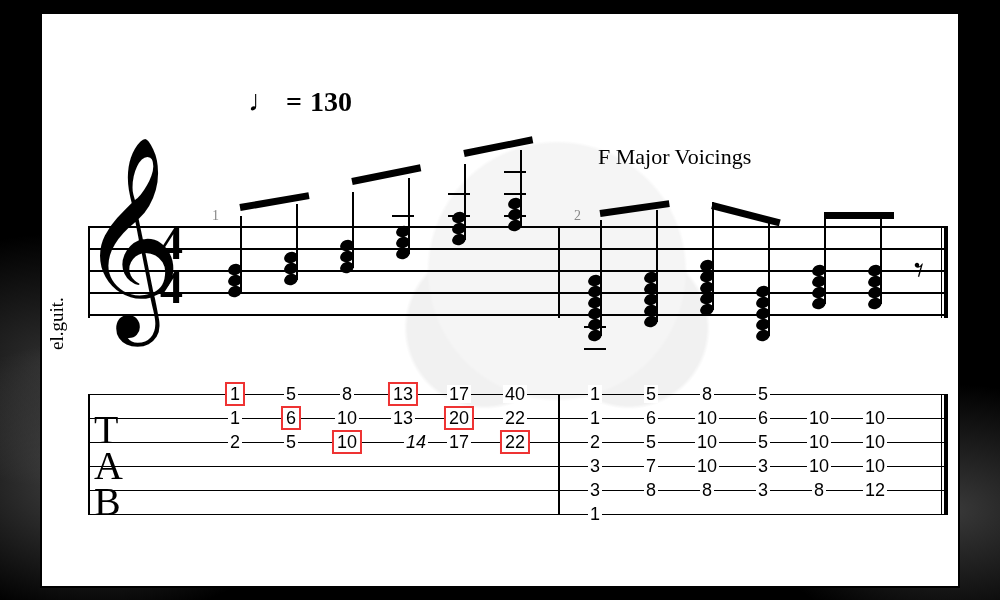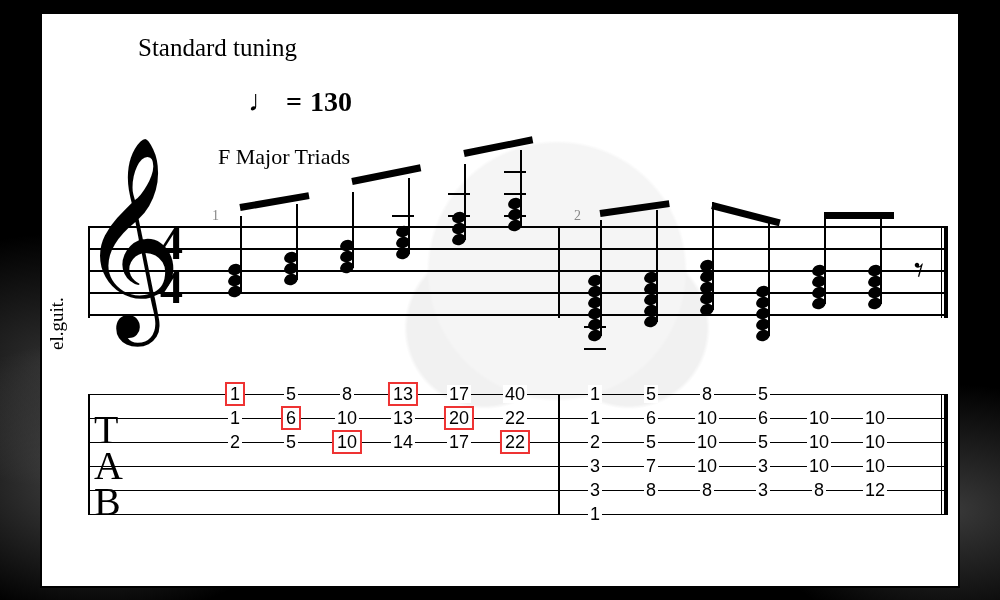--- a/index.html
+++ b/index.html
@@ -201,29 +201,28 @@
   }
 </style>
 </head>
 <body>
 
 <div class="smoke"></div>
 
 <div class="sheet">
   <div class="watermark"></div>
 
-  <div class="header">Standard tuning</div>
 
   <div class="tempo-row">
     <span class="nhead">♩</span>
     <span>=</span>
     <span>130</span>
   </div>
 
-  <div class="section-label sec1">F Major Triads</div>
+  <div class="section-label sec2">F Major Voicings</div>
 
   <div class="instr">el.guit.</div>
 
   <div class="staff">
     <div class="staff-line" style="top:0"></div>
     <div class="staff-line" style="top:22px"></div>
     <div class="staff-line" style="top:44px"></div>
     <div class="staff-line" style="top:66px"></div>
     <div class="staff-line" style="top:88px"></div>
 
@@ -367,21 +366,21 @@
         <div class="tn" style="left: 147px; top: 24px;">1</div>
         <div class="tn" style="left: 147px; top: 48px;">2</div>
         <div class="tn" style="left: 203px; top: 0px;">5</div>
         <div class="tn boxed" style="left: 203px; top: 24px;">6</div>
         <div class="tn" style="left: 203px; top: 48px;">5</div>
         <div class="tn" style="left: 259px; top: 0px;">8</div>
         <div class="tn" style="left: 259px; top: 24px;">10</div>
         <div class="tn boxed" style="left: 259px; top: 48px;">10</div>
         <div class="tn boxed" style="left: 315px; top: 0px;">13</div>
         <div class="tn" style="left: 315px; top: 24px;">13</div>
-        <div class="tn" style="left: 315px; top: 48px;">14</div>
+        <div class="tn" style="left: 328px; top: 48px; font-style: italic;">14</div>
         <div class="tn" style="left: 371px; top: 0px;">17</div>
         <div class="tn boxed" style="left: 371px; top: 24px;">20</div>
         <div class="tn" style="left: 371px; top: 48px;">17</div>
         <div class="tn" style="left: 427px; top: 0px;">40</div>
         <div class="tn" style="left: 427px; top: 24px;">22</div>
         <div class="tn boxed" style="left: 427px; top: 48px;">22</div>
         <div class="tn" style="left: 507px; top: 0px;">1</div>
         <div class="tn" style="left: 507px; top: 24px;">1</div>
         <div class="tn" style="left: 507px; top: 48px;">2</div>
         <div class="tn" style="left: 507px; top: 72px;">3</div>

